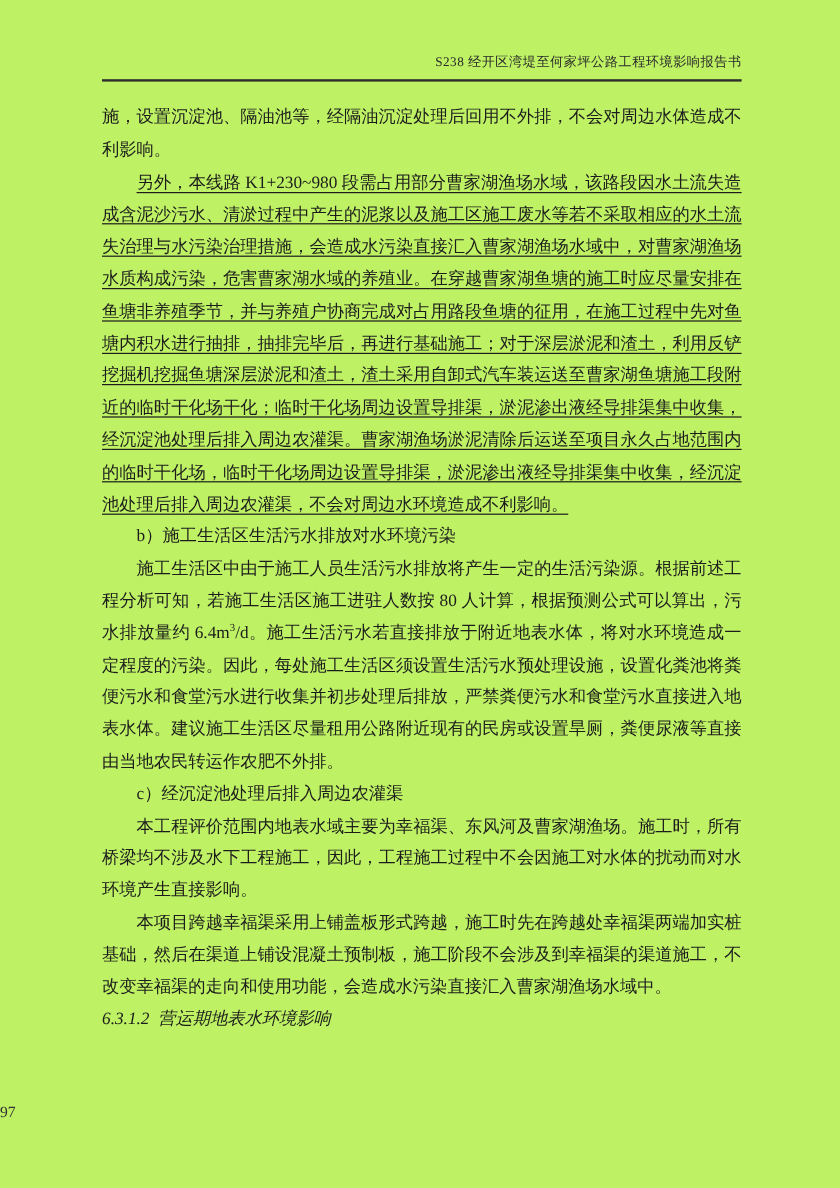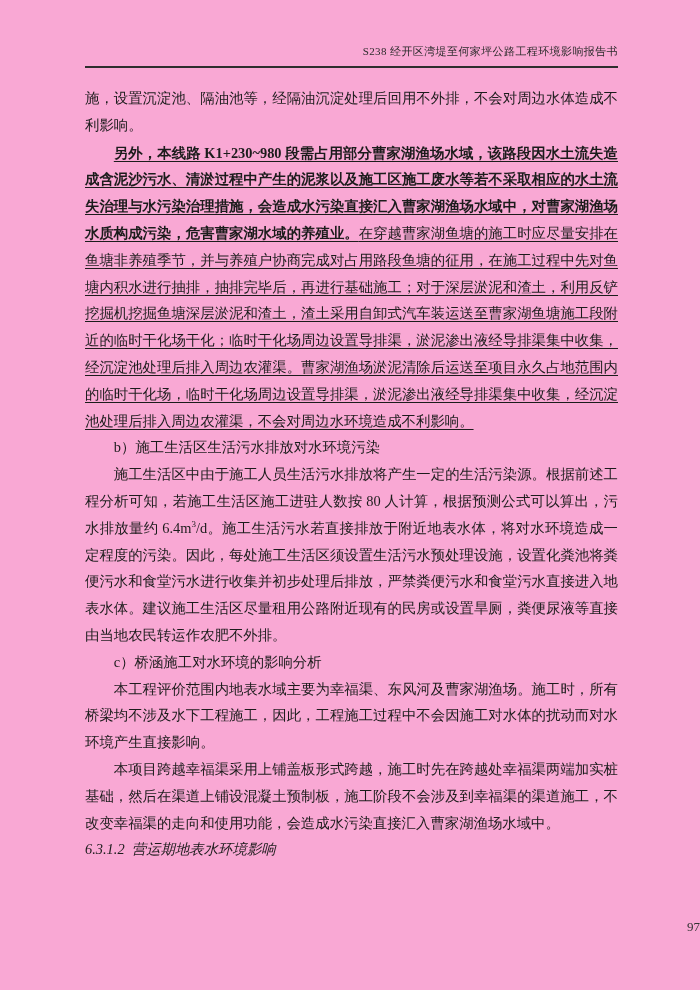--- a/index.html
+++ b/index.html
@@ -4,21 +4,21 @@
 <style>
   html, body {
     margin: 0;
     padding: 0;
     background: #ffffff;
   }
   .page {
     position: relative;
     width: 700px;
     height: 990px;
-    background: #f9a8d4;
+    background: #bef264;
     font-family: "Liberation Serif", "DejaVu Serif", serif;
     color: #1c1c1c;
     overflow: hidden;
   }
   .header {
     position: absolute;
     top: 44px;
     left: 85px;
     width: 533px;
     text-align: right;
@@ -44,40 +44,39 @@
     text-indent: 2em;
   }
   .content p.continuation {
     text-indent: 0;
     font-family: Liberation Mono, monospace;
   }
   .u {
     text-decoration: underline;
     text-underline-offset: 3px;
     text-decoration-thickness: 1px;
-    font-weight: bold;
   }
   .bold {
     font-weight: normal;
   }
   .section-heading {
     text-indent: 0 !important;
     white-space: pre-wrap;
     font-style: italic;
   }
   sup {
     font-size: 9px;
     line-height: 0;
   }
   .footer {
     position: absolute;
     top: 919px;
     left: 0;
     width: 700px;
-    text-align: right;
+    text-align: left;
     font-size: 13px;
     color: #333333;
   }
 </style>
 </head>
 <body>
 
 <div class="page">
 
   <div class="header">
@@ -87,21 +86,21 @@
   <div class="content">
 
     <p class="continuation">施，设置沉淀池、隔油池等，经隔油沉淀处理后回用不外排，不会对周边水体造成不利影响。</p>
 
     <p><span class="u">另外，本线路 K1+230~980 段需占用部分曹家湖渔场水域，该路段因水土流失造成含泥沙污水、清淤过程中产生的泥浆以及施工区施工废水等若不采取相应的水土流失治理与水污染治理措施，会造成水污染直接汇入曹家湖渔场水域中，对曹家湖渔场水质构成污染，危害曹家湖水域的养殖业。</span><span class="u bold">在穿越曹家湖鱼塘的施工时应尽量安排在鱼塘非养殖季节，并与养殖户协商完成对占用路段鱼塘的征用，在施工过程中先对鱼塘内积水进行抽排，抽排完毕后，再进行基础施工；对于深层淤泥和渣土，利用反铲挖掘机挖掘鱼塘深层淤泥和渣土，渣土采用自卸式汽车装运送至曹家湖鱼塘施工段附近的临时干化场干化；临时干化场周边设置导排渠，淤泥渗出液经导排渠集中收集，经沉淀池处理后排入周边农灌渠。曹家湖渔场淤泥清除后运送至项目永久占地范围内的临时干化场，临时干化场周边设置导排渠，淤泥渗出液经导排渠集中收集，经沉淀池处理后排入周边农灌渠，不会对周边水环境造成不利影响。</span></p>
 
     <p>b）施工生活区生活污水排放对水环境污染</p>
 
     <p><span>施工生活区中由于施工人员生活污水排放将产生一定的生活污染源。根据前述工程分析可知，若施工生活区施工进驻人数按 80 人计算，根据预测公式可以算出，污水排放量约 6.4m</span><sup>3</sup><span>/d。施工生活污水若直接排放于附近地表水体，将对水环境造成一定程度的污染。因此，每处施工生活区须设置生活污水预处理设施，设置化粪池将粪便污水和食堂污水进行收集并初步处理后排放，严禁粪便污水和食堂污水直接进入地表水体。建议施工生活区尽量租用公路附近现有的民房或设置旱厕，粪便尿液等直接由当地农民转运作农肥不外排。</span></p>
 
-    <p>c）桥涵施工对水环境的影响分析</p>
+    <p>c）经沉淀池处理后排入周边农灌渠</p>
 
     <p>本工程评价范围内地表水域主要为幸福渠、东风河及曹家湖渔场。施工时，所有桥梁均不涉及水下工程施工，因此，工程施工过程中不会因施工对水体的扰动而对水环境产生直接影响。</p>
 
     <p>本项目跨越幸福渠采用上铺盖板形式跨越，施工时先在跨越处幸福渠两端加实桩基础，然后在渠道上铺设混凝土预制板，施工阶段不会涉及到幸福渠的渠道施工，不改变幸福渠的走向和使用功能，会造成水污染直接汇入曹家湖渔场水域中。</p>
 
     <p class="section-heading">6.3.1.2  营运期地表水环境影响</p>
 
 
   </div>
 

